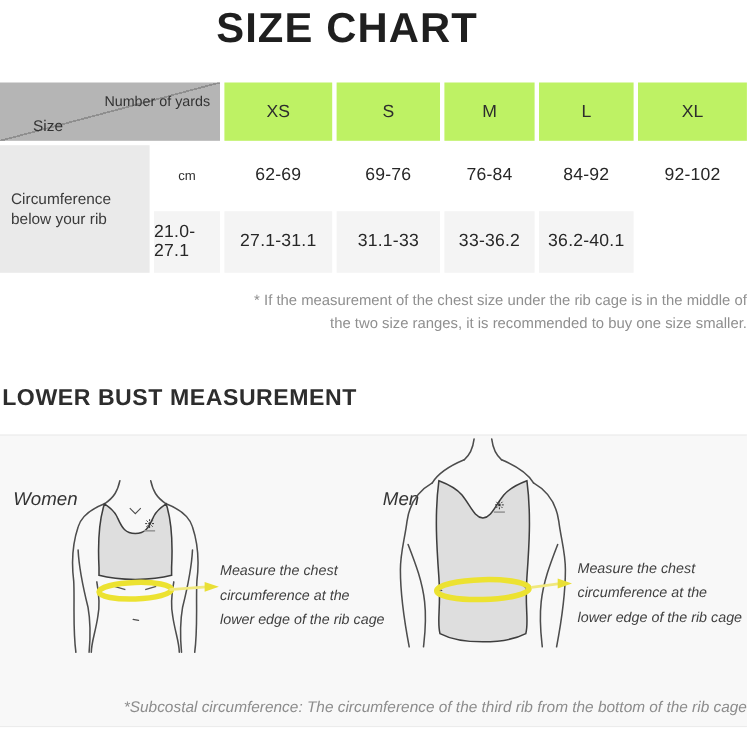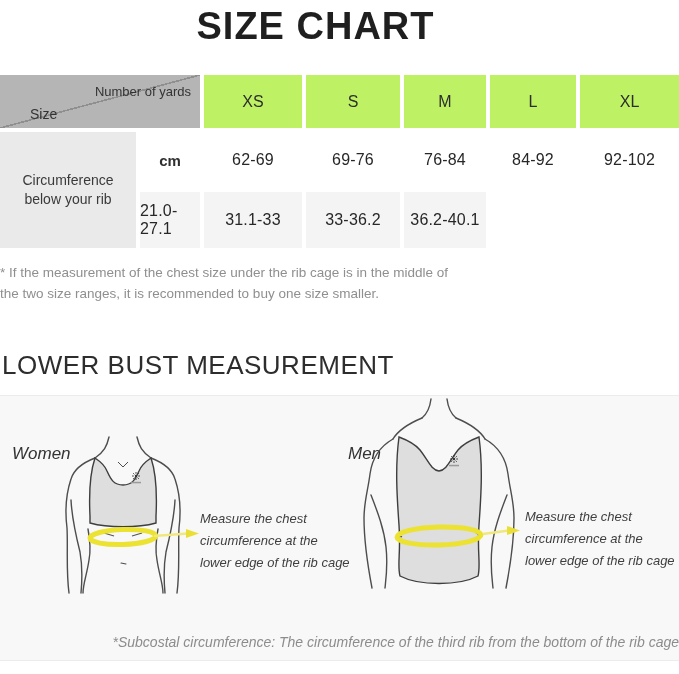--- a/index.html
+++ b/index.html
@@ -24,35 +24,36 @@
   .corner{
     grid-column:1/3;grid-row:1;position:relative;background-color:#b5b5b5;
     background-image:linear-gradient(to bottom right,
       rgba(0,0,0,0) calc(50% - 0.8px), #8f8f8f calc(50% - 0.8px),
       #8f8f8f calc(50% + 0.8px), rgba(0,0,0,0) calc(50% + 0.8px));
   }
   .corner .nyards{position:absolute;top:9px;right:9px;font-size:13px;color:#333;}
   .corner .sizelbl{position:absolute;bottom:6px;left:30px;font-size:14px;color:#333;}
   .rowlabel{
     grid-column:1;grid-row:2/4;background:#eaeaea;font-size:14px;color:#3a3a3a;
-    text-align:center;line-height:19px;padding:0 10px;box-sizing:border-box;
+    text-align:left;line-height:19px;padding:0 10px;box-sizing:border-box;
   }
   .row-cm{background:#ffffff;}
   .row-inch{background:#f4f4f4;}
-  .unit{font-size:15px;color:#2f2f2f;font-weight:bold;}
+  .unit{font-size:12px;color:#2f2f2f;}
   .val{font-size:16px;color:#272727;letter-spacing:.2px;}
   
   .table-note{
-    position:absolute;top:262px;left:0;width:679px;text-align:left;
+    position:absolute;top:262px;left:0;width:679px;text-align:right;
     font-size:13.5px;line-height:21px;color:#8f8f8f;
   }
   
   .section-heading{
-    position:absolute;top:350px;left:2px;font-size:26px;color:#2d2d2d;
+    position:absolute;top:350px;left:2px;font-size:21px;color:#2d2d2d;
     letter-spacing:.5px;
+    font-weight:bold;
   }
   .panel{
     position:absolute;top:395px;left:0;width:679px;height:266px;
     background:#f8f8f8;border-top:1px solid #ececec;border-bottom:1px solid #ececec;
     box-sizing:border-box;
     font-style:italic;
   }
   .fig-label{position:absolute;font-size:17px;color:#333;}
   .fig-label.women{left:12px;top:48px;}
   .fig-label.men{left:348px;top:48px;}
@@ -88,20 +89,21 @@
   <div class="cell rowlabel">Circumference below your rib</div>
 
   <div class="cell row-cm unit">cm</div>
   <div class="cell row-cm val">62-69</div>
   <div class="cell row-cm val">69-76</div>
   <div class="cell row-cm val">76-84</div>
   <div class="cell row-cm val">84-92</div>
   <div class="cell row-cm val">92-102</div>
 
   <div class="cell row-inch val">21.0-27.1</div>
+  <div class="cell row-inch val">27.1-31.1</div>
   <div class="cell row-inch val">31.1-33</div>
   <div class="cell row-inch val">33-36.2</div>
   <div class="cell row-inch val">36.2-40.1</div>
 </div>
 
 <div class="table-note">
   <div>* If the measurement of the chest size under the rib cage is in the middle of</div>
   <div>the two size ranges, it is recommended to buy one size smaller.</div>
 </div>
 

